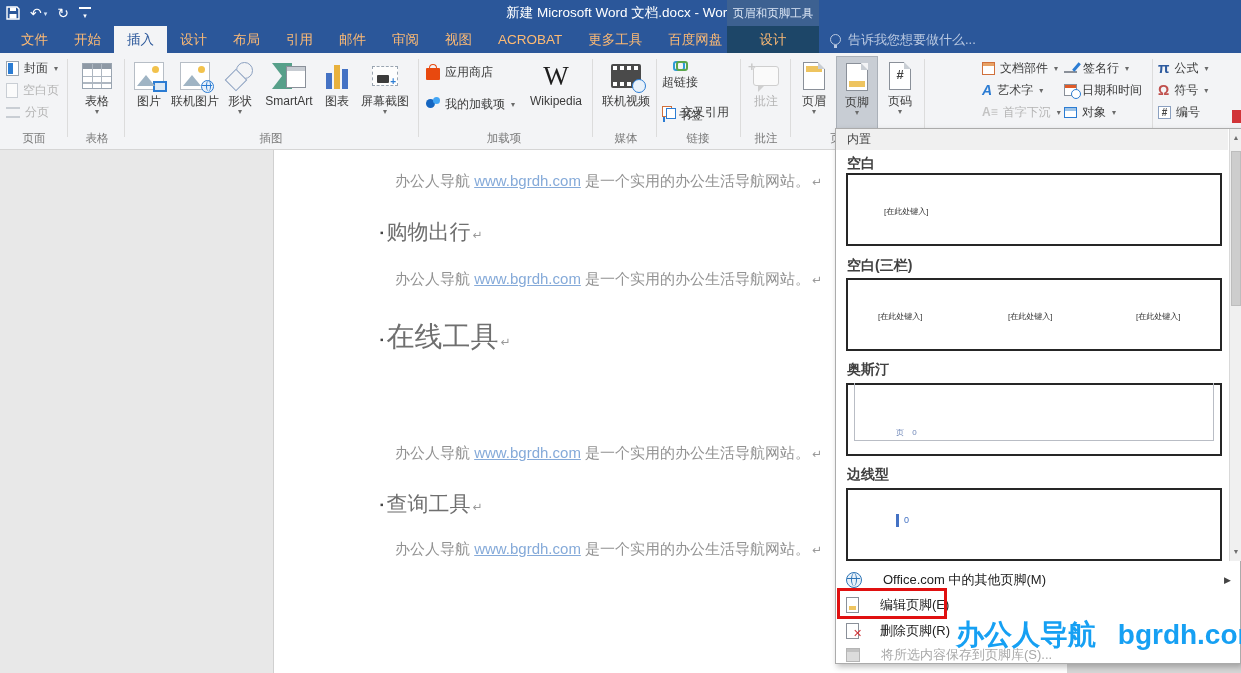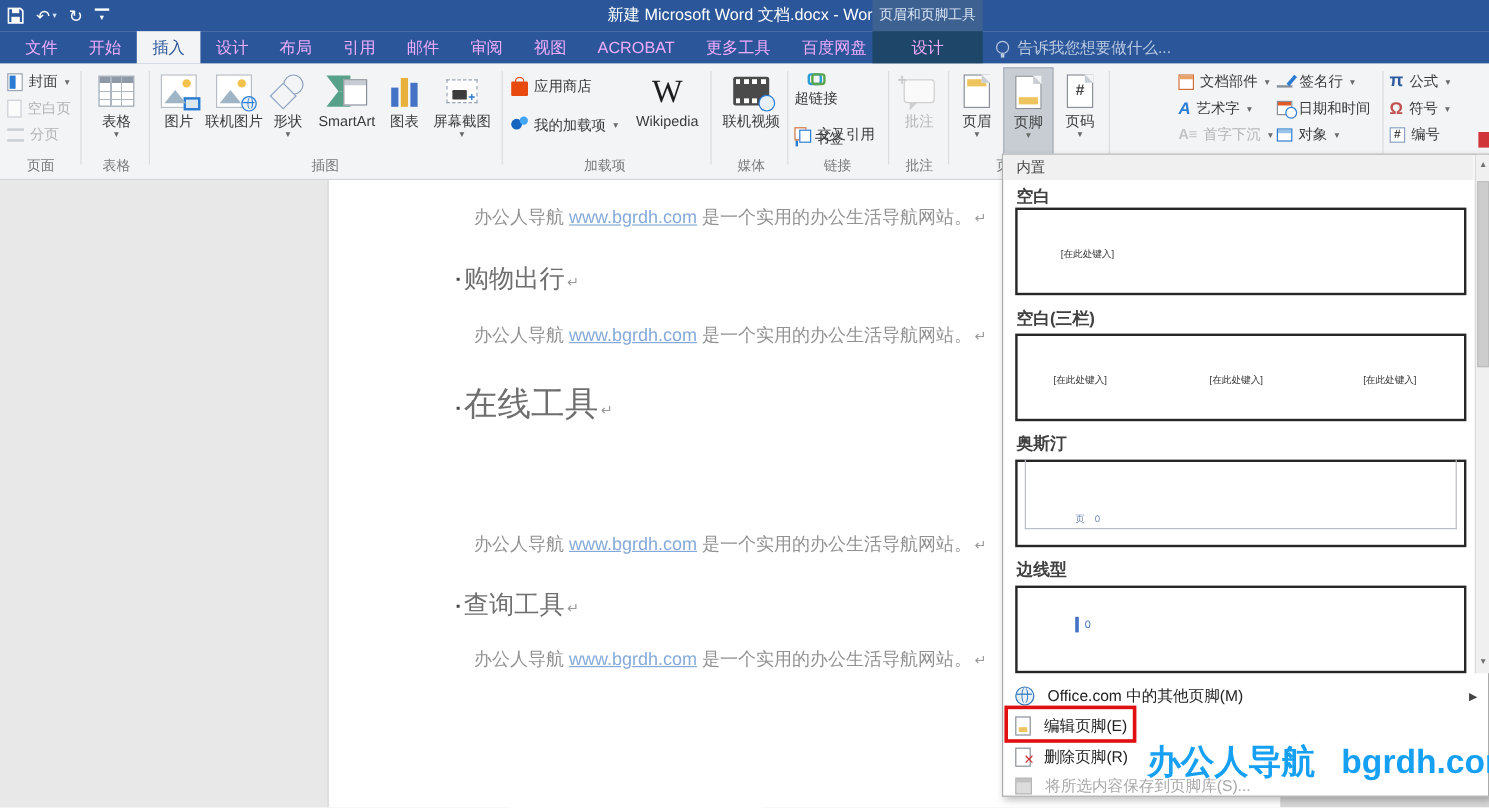--- a/index.html
+++ b/index.html
@@ -11,21 +11,21 @@
   .qat{position:absolute;left:6px;top:0;height:26px;display:flex;align-items:center;gap:10px;}
   .qat .qbtn{color:#fff;font-size:14px;line-height:1;display:flex;align-items:center;cursor:default;}
   .qat .mini-arrow{font-size:7px;margin-left:2px;color:#cfe0f5;}
   .qat-custom{width:12px;height:12px;border-top:2px solid #fff;display:flex;align-items:flex-end;justify-content:center;font-size:7px;color:#fff;}
   .doc-title{position:absolute;left:0;right:0;top:0;height:26px;line-height:26px;text-align:center;font-size:13.5px;color:#fff;}
   .ctx-strip{position:absolute;left:727px;top:0;width:92px;height:26px;background:#3d6191;color:#dbe6f5;font-size:11.5px;text-align:center;line-height:26px;}
 
   
   .tabrow{position:absolute;left:0;top:26px;width:1241px;height:27px;background:#2b579a;}
   .tabs{position:absolute;left:8px;top:0;display:flex;height:27px;}
-  .tab{color:#f0abfc;font-size:13.5px;line-height:27px;padding:0 13px;white-space:nowrap;cursor:default;}
+  .tab{color:#fdba74;font-size:13.5px;line-height:27px;padding:0 13px;white-space:nowrap;cursor:default;}
   .tab.active{background:#f3f4f6;color:#2b579a;}
   .tab.ctx{position:absolute;left:727px;top:0;width:92px;padding:0;text-align:center;background:#1d4668;}
   .tellme{position:absolute;left:830px;top:0;height:27px;display:flex;align-items:center;gap:7px;color:#b9c8e0;font-size:13px;}
   .bulb{width:11px;height:11px;border:1.5px solid #b9c8e0;border-radius:50%;position:relative;}
   .bulb::after{content:"";position:absolute;left:3px;top:10px;width:3px;height:3px;background:#b9c8e0;}
 
   
   .ribbon{position:absolute;left:0;top:53px;width:1241px;height:97px;background:#f3f4f6;border-bottom:1px solid #d5d5d5;}
   .rsep{position:absolute;top:6px;height:78px;width:1px;background:#dcdcdc;}
   .glabel{position:absolute;top:78px;font-size:11.5px;color:#7a7a7a;text-align:center;white-space:nowrap;}
@@ -130,21 +130,21 @@
   .dd-label{position:absolute;left:11px;color:#404040;font-size:14px;font-weight:bold;}
   .pv{position:absolute;left:10px;width:376px;height:73px;border:2px solid #262626;background:#fff;cursor:default;}
   .ph{position:absolute;top:31px;font-size:8px;color:#333;white-space:nowrap;}
   .austin-inner{position:absolute;left:6px;right:6px;top:-2px;bottom:13px;border:1px solid #b9bdc5;border-top:none;}
   .austin-num{position:absolute;left:48px;bottom:16px;font-size:8px;color:#6f87b8;letter-spacing:3px;}
   .sideline-bar{position:absolute;left:48px;top:24px;width:3px;height:13px;background:#4472c4;}
   .sideline-num{position:absolute;left:56px;top:25px;font-size:9px;color:#4472c4;}
   .sb{position:absolute;left:393px;top:0;width:12px;height:432px;background:#f0f0f0;border-left:1px solid #d9d9d9;}
   .sb .btn{position:absolute;left:0;width:12px;height:17px;color:#707070;font-size:7px;text-align:center;line-height:17px;background:#f0f0f0;}
   .sb .thumb{position:absolute;left:1px;top:22px;width:10px;height:155px;background:#cdcdcd;border:1px solid #bdbdbd;}
-  .dd-item{position:absolute;left:0;width:404px;height:24px;display:flex;align-items:center;padding-left:10px;gap:11px;color:#212121;font-size:13px;cursor:default;}
+  .dd-item{position:absolute;left:0;width:404px;height:24px;display:flex;align-items:center;padding-left:10px;gap:21px;color:#212121;font-size:13px;cursor:default;}
   .dd-item.disabled{color:#a8a8a8;}
   .dd-item .sub{position:absolute;right:9px;font-size:9px;color:#444;}
   .mi{width:16px;height:16px;flex:none;position:relative;}
   .mi-globe{border-radius:50%;border:1.5px solid #2e75b6;background:#e8f1fa;}
   .mi-globe::before{content:"";position:absolute;left:4px;top:0;width:4px;height:13px;border-left:1px solid #2e75b6;border-right:1px solid #2e75b6;border-radius:50%;}
   .mi-globe::after{content:"";position:absolute;left:0;top:5px;width:13px;height:1px;background:#2e75b6;}
   .mi-page{width:13px;height:16px;background:#fff;border:1px solid #8a9099;}
   .mi-page.ft::before{content:"";position:absolute;left:2px;bottom:2px;width:7px;height:4px;background:#eec45f;}
   .mi-del::after{content:"✕";position:absolute;left:6px;top:3px;color:#d13438;font-size:11px;font-weight:bold;}
   .mi-save{width:14px;height:14px;background:#dcdcdc;border:1px solid #b5b5b5;box-shadow:inset 0 3px 0 #c2c2c2;}

